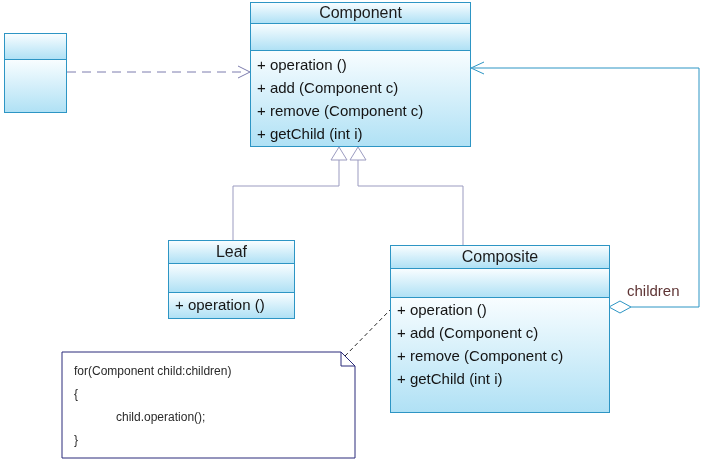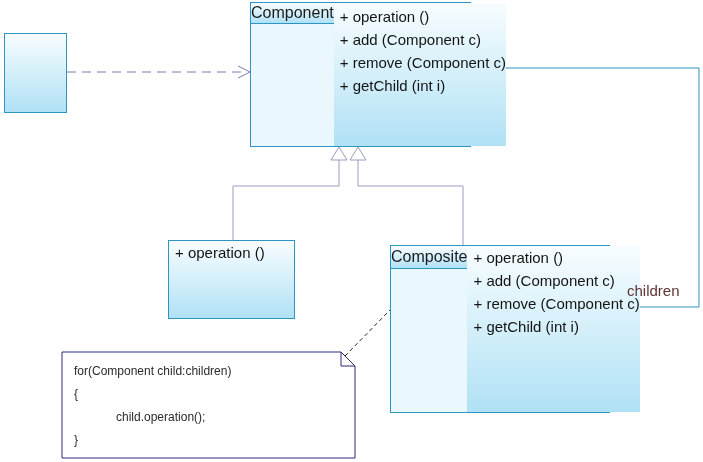--- a/index.html
+++ b/index.html
@@ -9,21 +9,21 @@
     background:#ffffff;
     font-family:"Liberation Sans", sans-serif;
     overflow:hidden;
   }
   #wires { position:absolute; left:0; top:0; width:703px; height:462px; }
 
   .uml-class {
     position:absolute;
     border:1px solid #2d95c4;
     box-sizing:border-box;
-    display:flex; flex-direction:row;
+    display:flex; flex-direction:column;
     background:#eaf7fd;
   }
   .compartment {
     border-bottom:1px solid #2d95c4;
     background:linear-gradient(180deg,#f8fdff 0%,#b0e1f5 100%);
     box-sizing:border-box;
   }
   .compartment.last { border-bottom:none; flex:1; }
   .title {
     display:flex; align-items:center; justify-content:center;
@@ -105,20 +105,21 @@
     <div class="compartment attrs"></div>
     <div class="compartment last ops">
       <div class="op">+ operation ()</div>
       <div class="op">+ add (Component c)</div>
       <div class="op">+ remove (Component c)</div>
       <div class="op">+ getChild (int i)</div>
     </div>
   </div>
 
   <div class="uml-class" id="leaf">
+    <div class="compartment title">Leaf</div>
     <div class="compartment attrs"></div>
     <div class="compartment last ops">
       <div class="op">+ operation ()</div>
     </div>
   </div>
 
   <div class="uml-class" id="composite">
     <div class="compartment title">Composite</div>
     <div class="compartment attrs"></div>
     <div class="compartment last ops">

